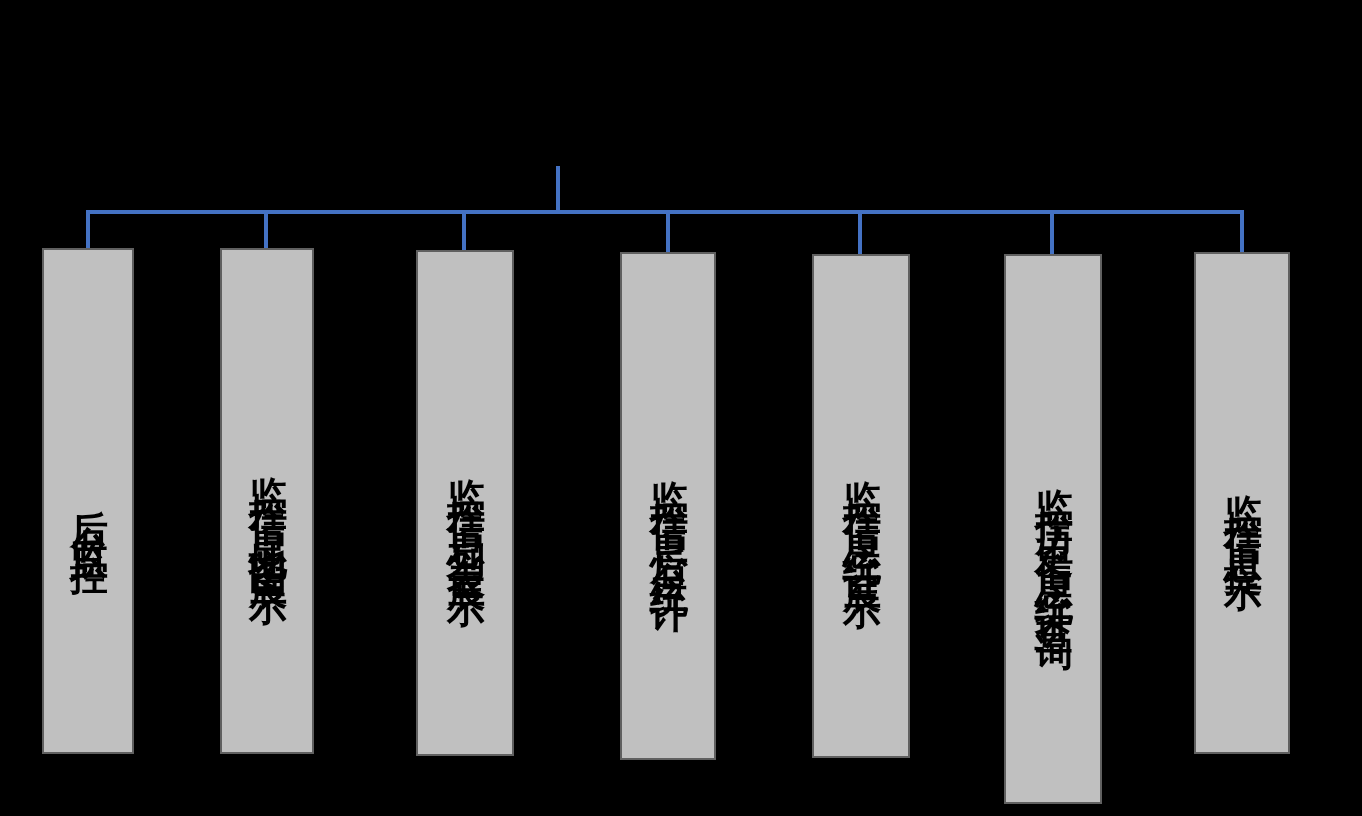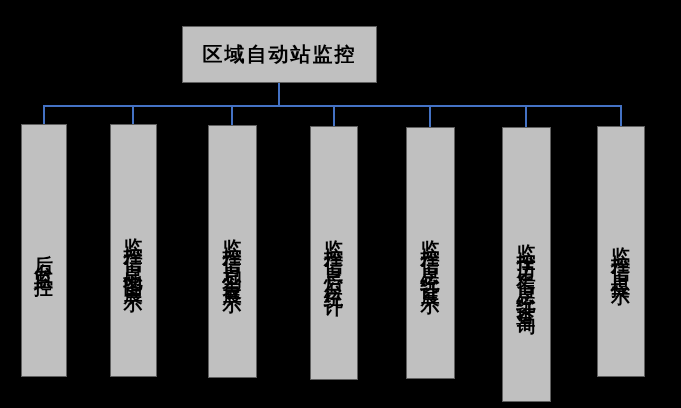--- a/index.html
+++ b/index.html
@@ -46,23 +46,20 @@
   .connector {
     position: absolute;
     background: #4472c4;
   }
 </style>
 </head>
 <body>
 
 <div id="canvas">
 
-  <div class="node root-node" style="left:182px; top:26px; width:195px; height:57px;">
-    <span>区域自动站监控</span>
-  </div>
 
   <div class="connector" style="left:278px; top:83px;  width:2px;   height:23px;"></div>
   <div class="connector" style="left:43px;  top:105px; width:579px; height:2px;"></div>
   <div class="connector" style="left:43px;  top:105px; width:2px; height:19px;"></div>
   <div class="connector" style="left:132px; top:105px; width:2px; height:19px;"></div>
   <div class="connector" style="left:231px; top:105px; width:2px; height:20px;"></div>
   <div class="connector" style="left:333px; top:105px; width:2px; height:21px;"></div>
   <div class="connector" style="left:429px; top:105px; width:2px; height:22px;"></div>
   <div class="connector" style="left:525px; top:105px; width:2px; height:22px;"></div>
   <div class="connector" style="left:620px; top:105px; width:2px; height:21px;"></div>

